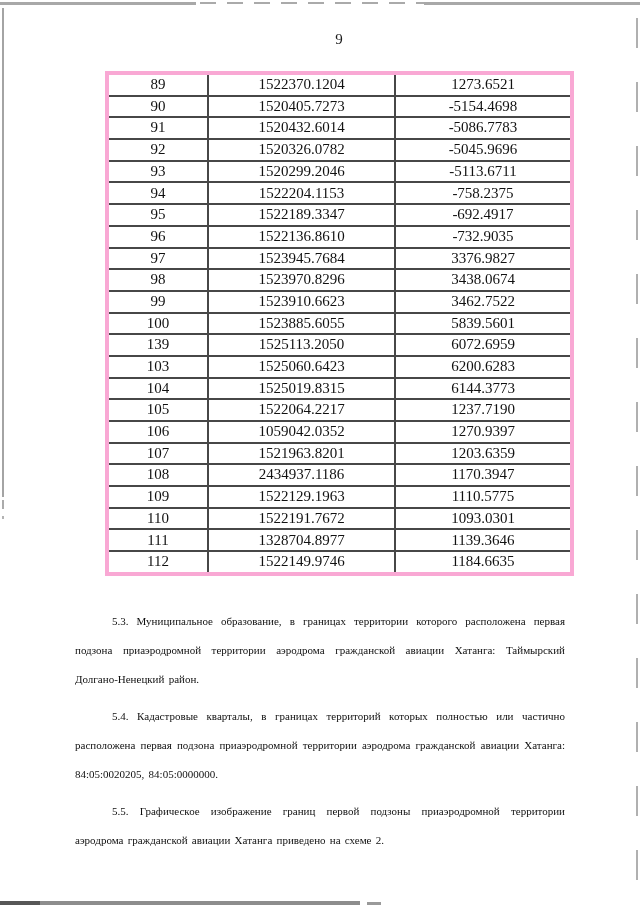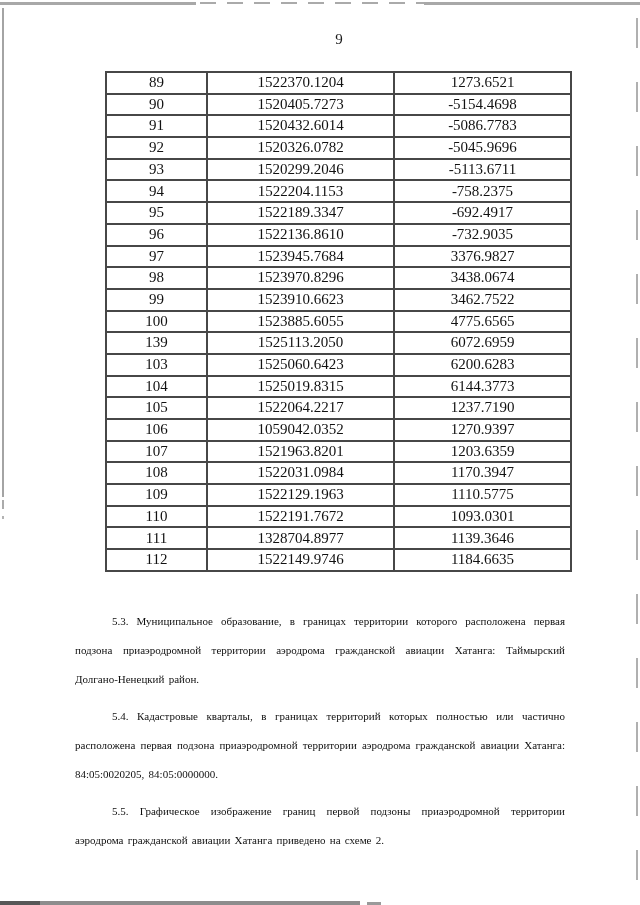--- a/index.html
+++ b/index.html
@@ -33,21 +33,21 @@
     position:absolute; top:31px; left:339px; transform:translateX(-50%);
     font-size:15px; color:#1a1a1a;
   }
 
   
   table.coords {
     position:absolute; left:105px; top:71px;
     border-collapse:collapse;
     table-layout:fixed;
     width:465px;
-    border:2px solid #f9a8d4;
+    border:4px solid #f9a8d4;
   }
   table.coords td {
     border:2px solid #474747;
     padding:0;
     height:19.7px;
     line-height:19.5px;
     text-align:center;
     vertical-align:middle;
     font-size:15px;
     color:#111111;
@@ -148,21 +148,21 @@
       <td>3438.0674</td>
     </tr>
         <tr>
       <td>99</td>
       <td>1523910.6623</td>
       <td>3462.7522</td>
     </tr>
         <tr>
       <td>100</td>
       <td>1523885.6055</td>
-      <td>4775.6565</td>
+      <td>5839.5601</td>
     </tr>
         <tr>
       <td>139</td>
       <td>1525113.2050</td>
       <td>6072.6959</td>
     </tr>
         <tr>
       <td>103</td>
       <td>1525060.6423</td>
       <td>6200.6283</td>
@@ -182,21 +182,21 @@
       <td>1059042.0352</td>
       <td>1270.9397</td>
     </tr>
         <tr>
       <td>107</td>
       <td>1521963.8201</td>
       <td>1203.6359</td>
     </tr>
         <tr>
       <td>108</td>
-      <td>1522031.0984</td>
+      <td>2434937.1186</td>
       <td>1170.3947</td>
     </tr>
         <tr>
       <td>109</td>
       <td>1522129.1963</td>
       <td>1110.5775</td>
     </tr>
         <tr>
       <td>110</td>
       <td>1522191.7672</td>

